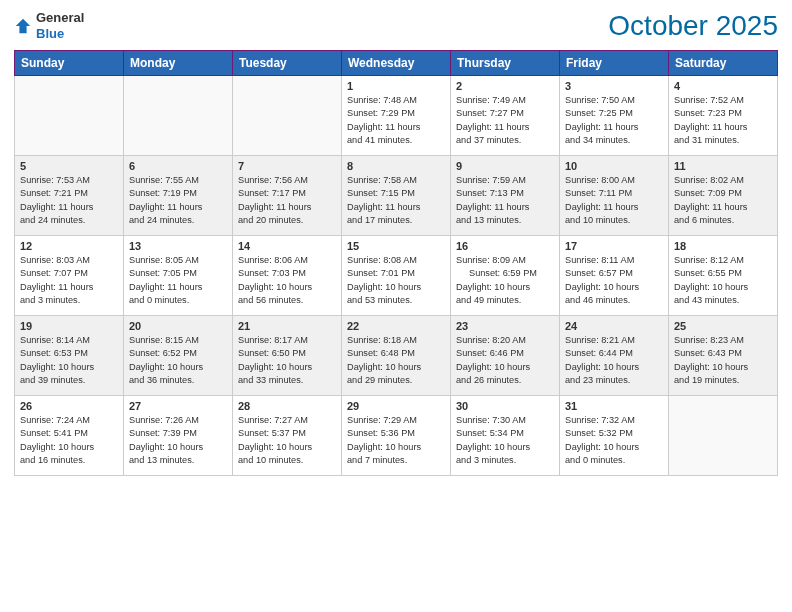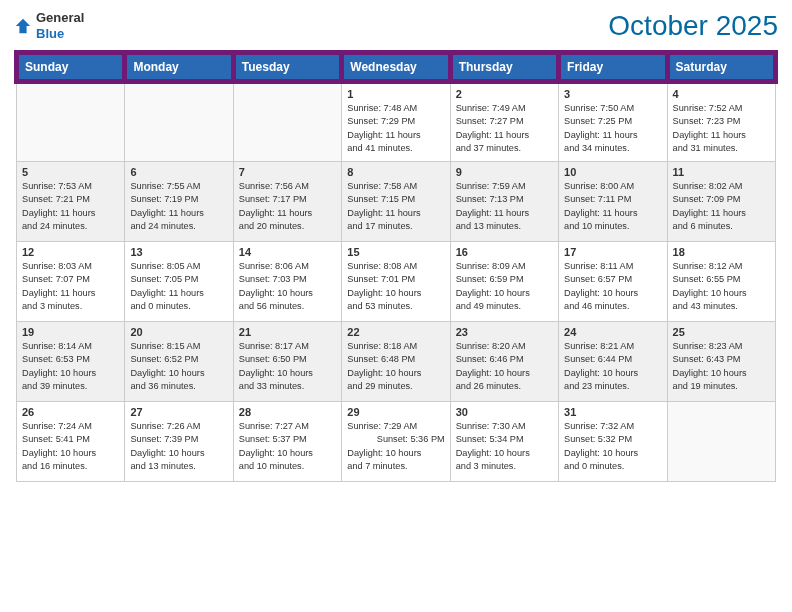--- a/index.html
+++ b/index.html
@@ -55,21 +55,21 @@
       border-collapse: collapse;
       table-layout: fixed;
     }
     .calendar th {
       background: #2a6ab5;
       color: #fff;
       text-align: left;
       padding: 5px 6px;
       font-size: 12px;
       font-weight: bold;
-      border: 5px solid #701a75;
+      border: 1px solid #701a75;
     }
     .calendar td {
       border: 1px solid #ccc;
       vertical-align: top;
       padding: 4px 5px;
       font-size: 9.5px;
       color: #333;
       height: 80px;
     }
     .day-num {
@@ -261,21 +261,21 @@
               <span style="display: block;">Sunrise: 8:08 AM</span>
               <span style="display: block;">Sunset: 7:01 PM</span>
               <span style="display: block;">Daylight: 10 hours</span>
               <span style="display: block;">and 53 minutes.</span>
             </div>
           </td>
           <td>
             <span class="day-num">16</span>
             <div class="day-info">
               <span style="display: block;">Sunrise: 8:09 AM</span>
-              <span style="display: block;">Sunset: 6:59 PM</span>
+              <span style="display: block; margin-left: 13px;">Sunset: 6:59 PM</span>
               <span style="display: block;">Daylight: 10 hours</span>
               <span style="display: block;">and 49 minutes.</span>
             </div>
           </td>
           <td>
             <span class="day-num">17</span>
             <div class="day-info">
               <span style="display: block;">Sunrise: 8:11 AM</span>
               <span style="display: block;">Sunset: 6:57 PM</span>
               <span style="display: block;">Daylight: 10 hours</span>
@@ -382,21 +382,21 @@
               <span style="display: block;">Sunrise: 7:27 AM</span>
               <span style="display: block;">Sunset: 5:37 PM</span>
               <span style="display: block;">Daylight: 10 hours</span>
               <span style="display: block;">and 10 minutes.</span>
             </div>
           </td>
           <td>
             <span class="day-num">29</span>
             <div class="day-info">
               <span style="display: block;">Sunrise: 7:29 AM</span>
-              <span style="display: block; text-align: right;">Sunset: 5:36 PM</span>
+              <span style="display: block;">Sunset: 5:36 PM</span>
               <span style="display: block;">Daylight: 10 hours</span>
               <span style="display: block;">and 7 minutes.</span>
             </div>
           </td>
           <td>
             <span class="day-num">30</span>
             <div class="day-info">
               <span style="display: block;">Sunrise: 7:30 AM</span>
               <span style="display: block;">Sunset: 5:34 PM</span>
               <span style="display: block;">Daylight: 10 hours</span>

